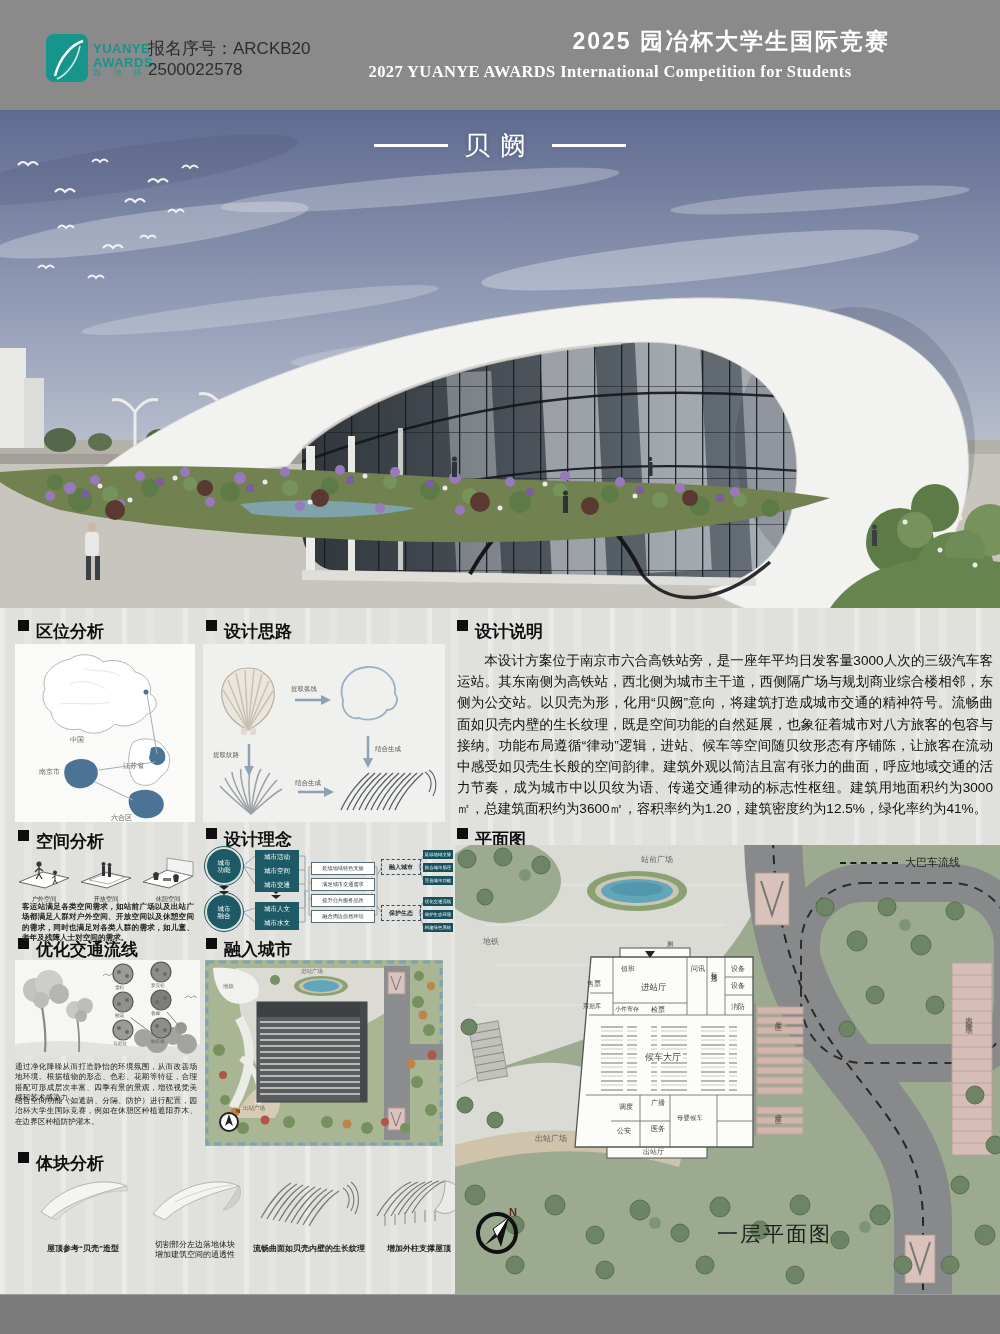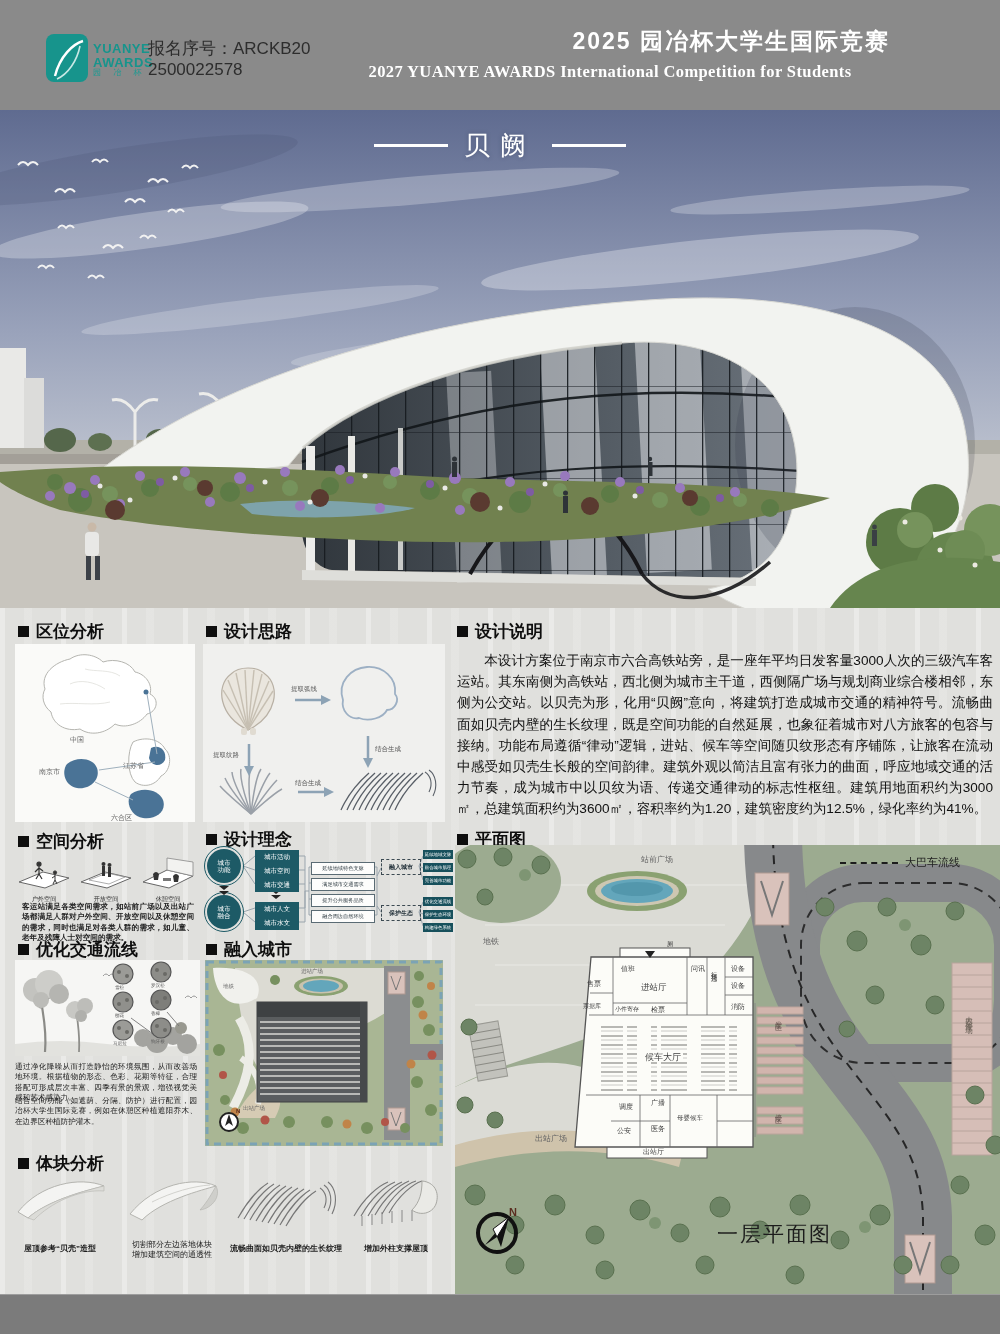--- a/index.html
+++ b/index.html
@@ -16,21 +16,21 @@
   
   #herotitle{left:0;top:128px;width:1000px;display:flex;align-items:center;justify-content:center;gap:16px;}
   .tline{width:74px;height:2.5px;background:#fff;}
   #herotitle span{color:#fff;font-size:26px;letter-spacing:10px;text-shadow:0 0 4px rgba(40,50,80,.4);}
   
   #board{left:0;top:608px;width:1000px;height:686px;background:#e0e0dd;}
   #wm{left:0;top:608px;width:1000px;height:686px;pointer-events:none;
       background:repeating-linear-gradient(90deg,rgba(255,255,255,.33) 0 5px,rgba(255,255,255,0) 5px 24px,rgba(255,255,255,.15) 24px 32px,rgba(255,255,255,0) 32px 61px);}
   #footer{left:0;top:1294px;width:1000px;height:40px;background:#7b7b7b;border-top:1px solid #9d9d9d;}
   
-  .sec{position:absolute;display:flex;align-items:center;gap:7px;font-size:17px;font-weight:700;color:#0e0e0e;}
+  .sec{position:absolute;display:flex;align-items:flex-start;gap:7px;font-size:17px;font-weight:700;color:#0e0e0e;}
   .sec::before{content:"";width:11px;height:11px;background:#0e0e0e;flex:0 0 auto;}
   
   .pl{position:absolute;color:#3f3f3f;font-size:7px;line-height:1;white-space:nowrap;}
   .vert{writing-mode:vertical-rl;letter-spacing:2px;white-space:normal;}
   .cap{position:absolute;font-size:8px;color:#1c1c1c;font-weight:700;text-align:center;white-space:pre-line;line-height:1.3;}
   .para{position:absolute;font-size:7.6px;color:#222;line-height:1.38;text-align:justify;}
   #desc-body{position:absolute;left:457px;top:650px;width:536px;font-size:13.6px;line-height:1.56;color:#101010;text-align:justify;text-indent:2em;}
   
   .circ{position:absolute;width:34px;height:34px;border-radius:50%;background:#1d5a66;outline:1.5px solid #1d5a66;outline-offset:2.5px;
         color:#fff;font-size:6.5px;display:flex;align-items:center;justify-content:center;text-align:center;white-space:pre-line;line-height:1.15;}
@@ -602,21 +602,21 @@
         <circle cx="24" cy="162" r="9" fill="#fff" stroke="#222" stroke-width="2"></circle>
         <polygon points="24,154 20,166 24,163 28,166" fill="#222"></polygon>
       </g>
     </svg>
     <span class="pl" style="left:96px;top:9px;font-size:5.5px;color:#666">进站广场</span>
     <span class="pl" style="left:18px;top:24px;font-size:5.5px;color:#666">地铁</span>
     <span class="pl" style="left:38px;top:146px;font-size:5.5px;color:#666">出站广场</span>
     <span class="pl" style="left:31px;top:148px;font-size:6px;font-weight:700;color:#5a2d20">N</span>
   </div>
 
-  <div class="abs" style="left:10px;top:1172px;width:432px;height:108px">
+  <div class="abs" style="left:33px;top:1172px;width:432px;height:108px">
     <div class="abs" style="left:0;top:0">
       <svg width="100" height="62">
         <path d="M8,40 C30,12 70,4 94,14 C78,18 38,28 18,46 Z" fill="#f4f4f2" stroke="#b5b5b0"></path>
         <path d="M18,46 C38,28 78,18 94,14 L94,19 C70,17 40,31 24,48 Z" fill="#dcdcd8" stroke="#b5b5b0" stroke-width=".6"></path>
       </svg>
       <div class="cap" style="left:0;top:72px;width:100px">屋顶参考“贝壳”造型</div>
     </div>
     <div class="abs" style="left:112px;top:0">
       <svg width="100" height="62">
         <path d="M8,42 C32,12 72,4 94,14 C80,18 40,28 20,48 Z" fill="#f4f4f2" stroke="#b5b5b0"></path>

